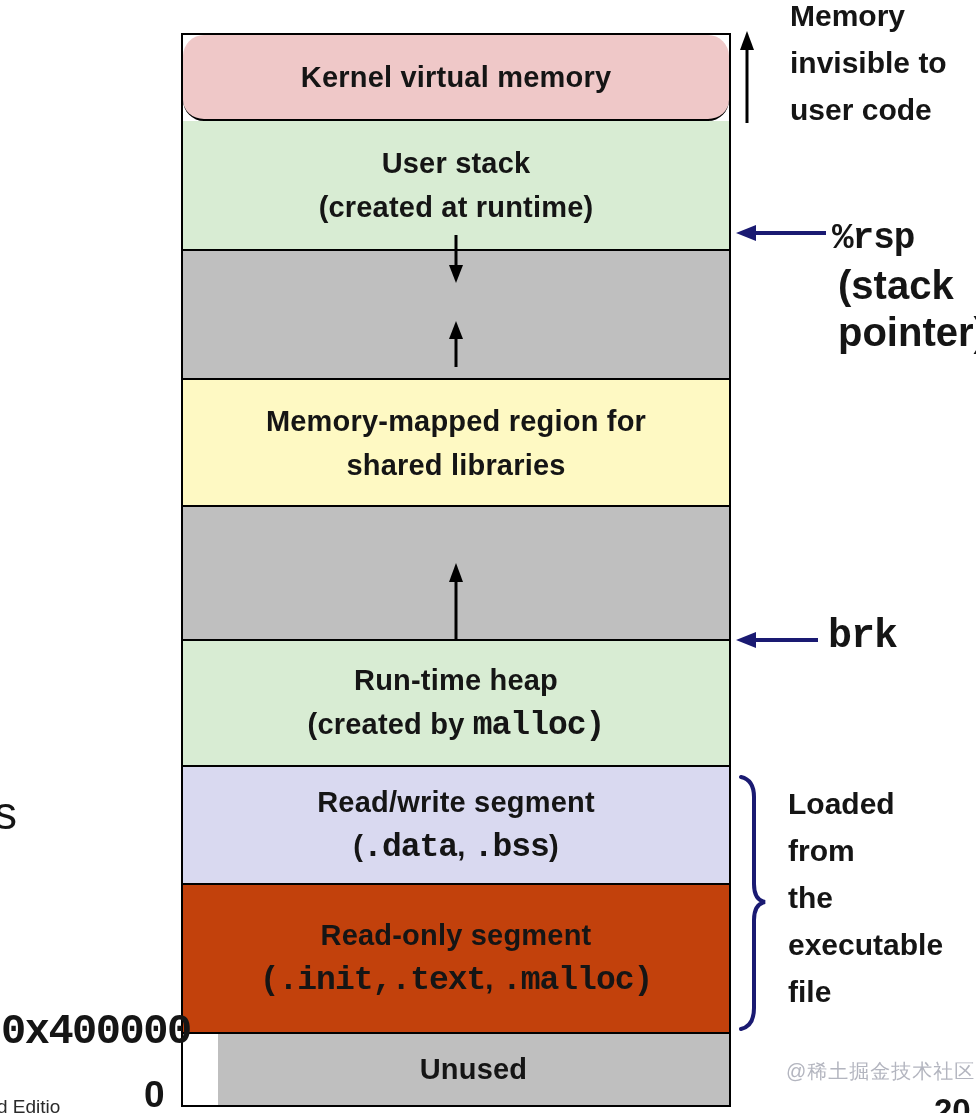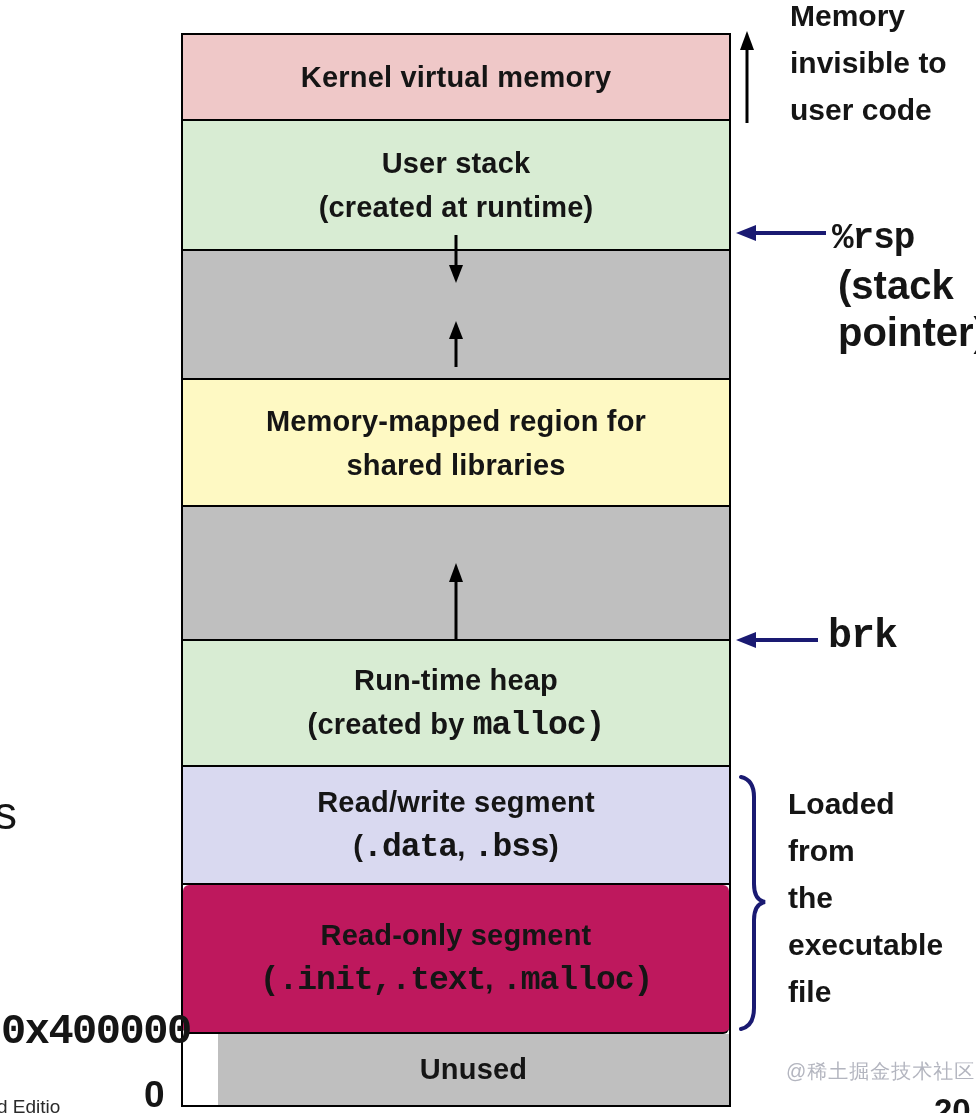--- a/index.html
+++ b/index.html
@@ -32,28 +32,28 @@
     flex-direction: column;
     align-items: center;
     justify-content: center;
     text-align: center;
     font-weight: bold;
     font-size: 29px;
     line-height: 44px;
     letter-spacing: 0.2px;
   }
   .segment:last-child { border-bottom: none; margin-left: 35px; }
-  .seg-kernel  { height: 90px;  background: #efc8c8; }
+  .seg-kernel  { height: 90px;  background: #efc8c8; border-radius: 21px; }
   .seg-stack   { height: 136px; background: #d8ecd3; }
   .seg-gray1   { height: 136px; background: #bfbfbf; }
   .seg-mmap    { height: 133px; background: #fef9c3; }
   .seg-gray2   { height: 140px; background: #bfbfbf; }
   .seg-heap    { height: 133px; background: #d8ecd3; }
   .seg-rw      { height: 123px; background: #d9d9f0; }
-  .seg-ro      { height: 156px; background: #be185d; border-radius: 6px; }
+  .seg-ro      { height: 156px; background: #c2410c; }
   .seg-unused  { height: 75px;  background: #bfbfbf; }
 
   .mono {
     font-family: "Liberation Mono", "DejaVu Sans Mono", monospace;
     font-weight: bold;
     font-size: 33px;
     letter-spacing: -1px;
   }
 
   

